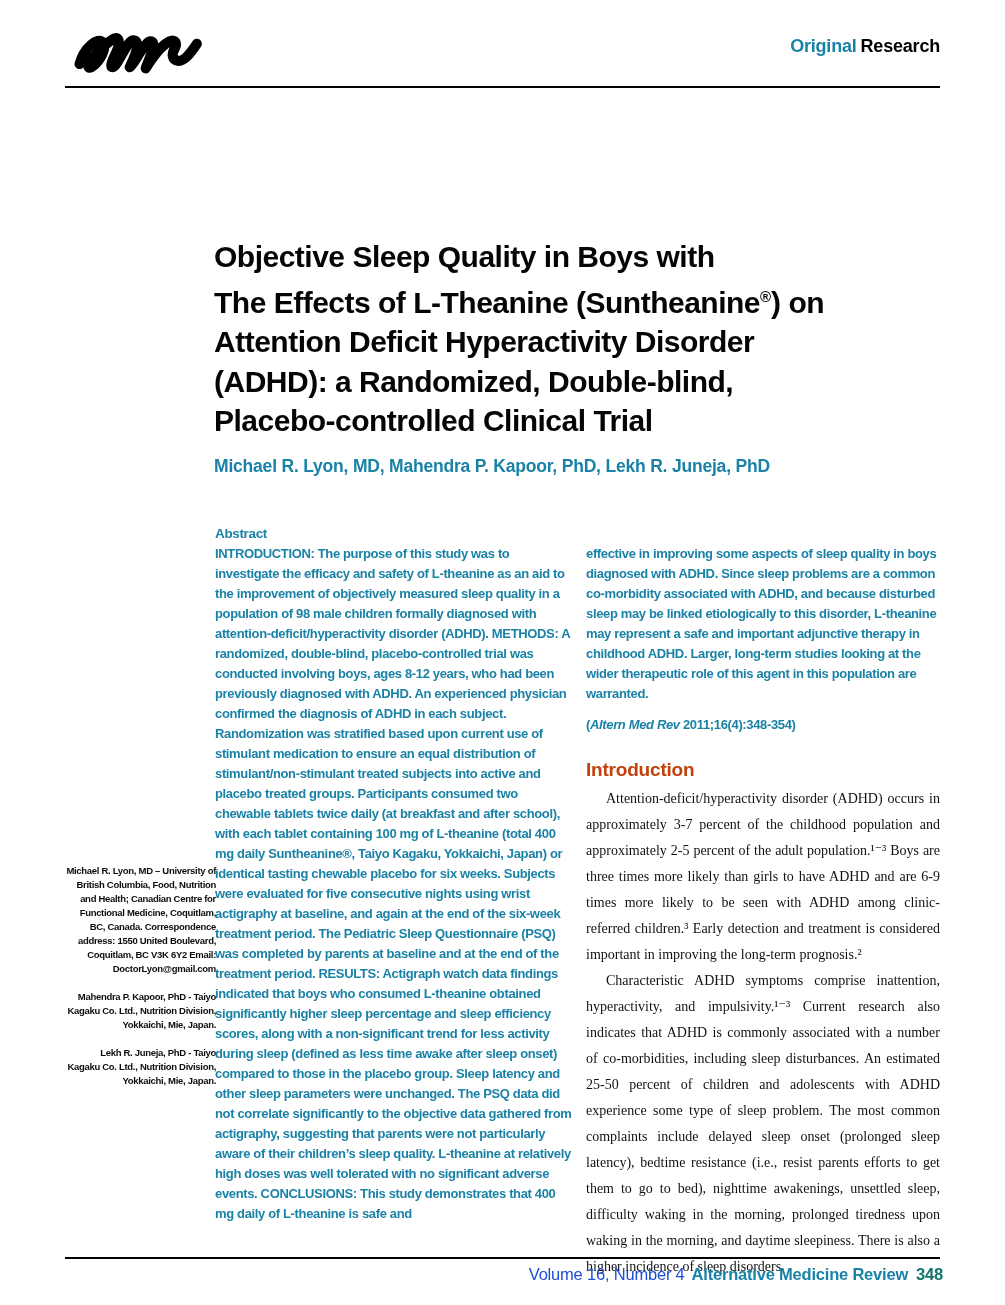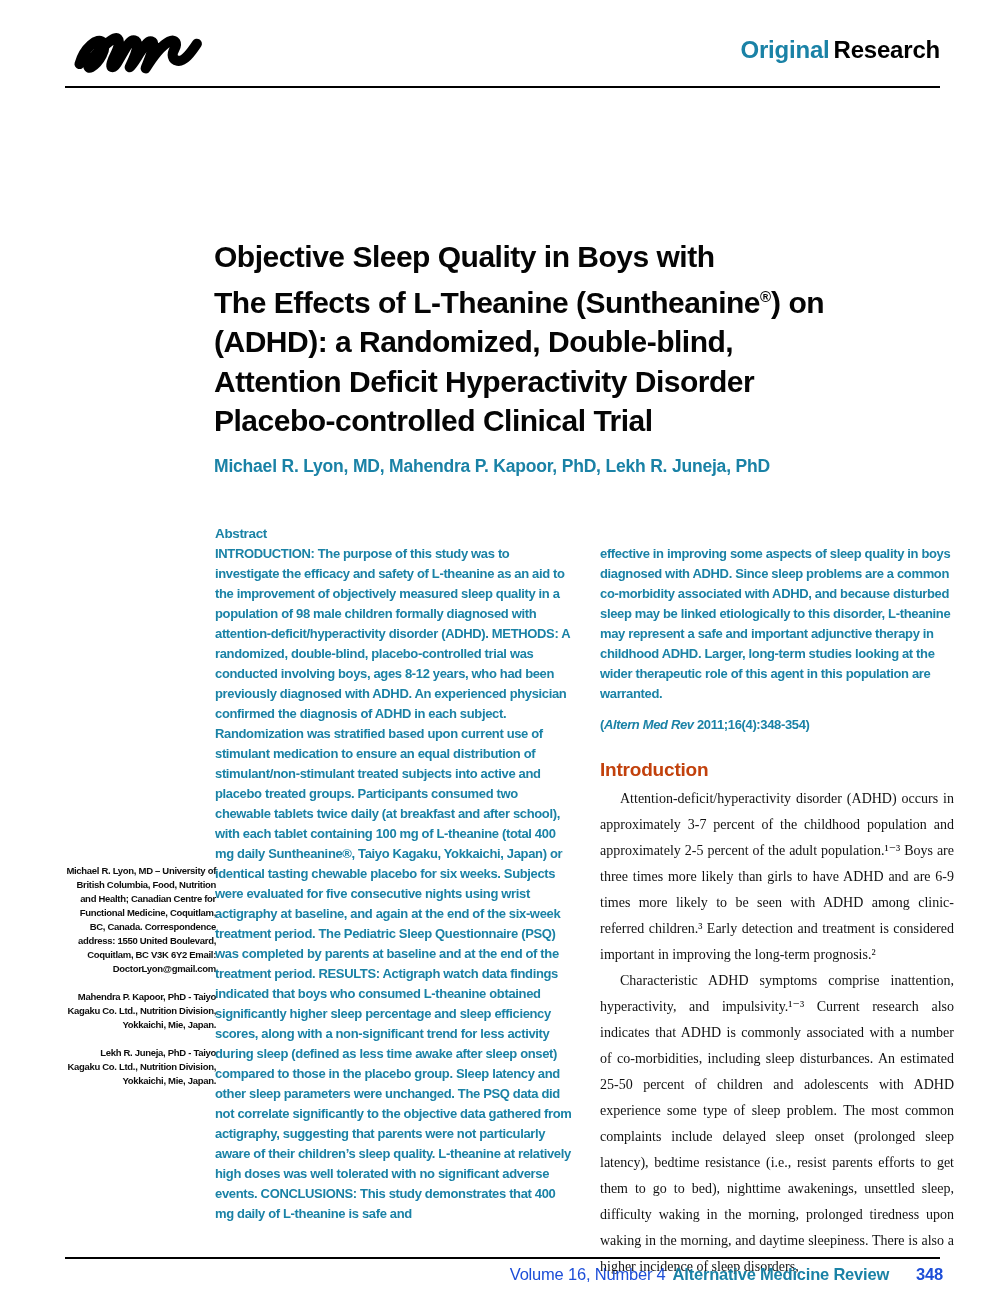--- a/index.html
+++ b/index.html
@@ -12,21 +12,21 @@
     font-family: "Liberation Sans", "DejaVu Sans", sans-serif;
     color: var(--ink);
     overflow: hidden;
   }
 
   
   .logo-wrap { position: absolute; left: 62px; top: 16px; width: 178px; height: 64px; }
   .logo-wrap svg { width: 100%; height: 100%; }
   .header-cat {
     position: absolute; top: 36px; right: 65px;
-    font-size: 24px; font-weight: bold; letter-spacing: -0.2px;
+    font-size: 18px; font-weight: bold; letter-spacing: -0.2px;
   }
   .cat-original { color: var(--accent); }
   .cat-research { color: #000; margin-left: 4px; }
   .rule-top { position: absolute; left: 65px; right: 65px; top: 86px; height: 2px; background: #000; }
 
   
   .article-title {
     position: absolute; left: 214px; top: 237px; width: 715px;
     font-size: 30px; font-weight: bold; line-height: 39.5px;
     letter-spacing: -0.5px; color: #050505;
@@ -46,21 +46,21 @@
     letter-spacing: -0.3px; color: #0d0d0d; text-align: right;
   }
   .affiliations p { margin-bottom: 14px; }
 
   
   .abstract-col {
     font-size: 13px; font-weight: bold; line-height: 20px;
     letter-spacing: -0.35px; color: var(--accent);
   }
   .col-left  { position: absolute; left: 215px; top: 524px; width: 358px; }
-  .col-right { position: absolute; left: 600px; top: 544px; width: 354px; }
+  .col-right { position: absolute; left: 586px; top: 544px; width: 354px; }
   .abstract-heading { font-size: 13.5px; }
   .citation-line { margin-top: 11px; }
   .citation-journal { font-style: italic; }
 
   
   .intro-heading {
     margin-top: 24px;
     font-size: 19px; font-weight: bold; color: #c2410c; letter-spacing: -0.2px;
   }
   .intro-para {
@@ -75,21 +75,21 @@
   .copyright {
     position: absolute; left: 63px; top: 1304px;
     font-size: 10px; font-weight: normal; letter-spacing: -0.25px; color: #1a1a1a;
   }
   .footer-meta {
     position: absolute; right: 62px; top: 1265px;
     font-size: 16.5px; letter-spacing: -0.2px; white-space: nowrap;
   }
   .footer-volume { color: #1d4ed8; font-weight: normal; }
   .footer-journal { color: var(--accent); font-weight: bold; margin-left: 7px; }
-  .footer-page { color: #1d4ed8; font-weight: bold; margin-left: 27px; text-align: center; }
+  .footer-page { color: #0f766e; font-weight: bold; margin-left: 8px; text-align: center; }
 </style>
 </head>
 <body>
 
 <div class="logo-wrap">
   <svg viewBox="0 0 150 60" aria-hidden="true">
     <path d="M8 45
              C12 30 25 19 30 25
              C34 30 27 43 19 48
              C15 50 16 45 19 41
@@ -111,22 +111,22 @@
 
 <div class="header-cat">
   <span class="cat-original">Original</span><span class="cat-research">Research</span>
 </div>
 
 <div class="rule-top"></div>
 
 <h1 class="article-title">
   <div class="tline">Objective Sleep Quality in Boys with</div>
   <div class="tline"><span>The Effects of L-Theanine (Suntheanine</span><span class="reg-sup">®</span><span>) on</span></div>
+  <div class="tline">Attention Deficit Hyperactivity Disorder</div>
   <div class="tline">(ADHD): a Randomized, Double-blind,</div>
-  <div class="tline">Attention Deficit Hyperactivity Disorder</div>
   <div class="tline">Placebo-controlled Clinical Trial</div>
 </h1>
 
 <div class="authors-line">Michael R. Lyon, MD, Mahendra P. Kapoor, PhD, Lekh R. Juneja, PhD</div>
 
 <aside class="affiliations">
   <p>Michael R. Lyon, MD – University of British Columbia, Food, Nutrition and Health; Canadian Centre for Functional Medicine, Coquitlam, BC, Canada. Correspondence address: 1550 United Boulevard, Coquitlam, BC V3K 6Y2 Email: DoctorLyon@gmail.com</p>
   <p>Mahendra P. Kapoor, PhD  - Taiyo Kagaku Co. Ltd., Nutrition Division, Yokkaichi, Mie, Japan.</p>
   <p>Lekh R. Juneja, PhD - Taiyo Kagaku Co. Ltd., Nutrition Division, Yokkaichi, Mie, Japan.</p>
 </aside>

